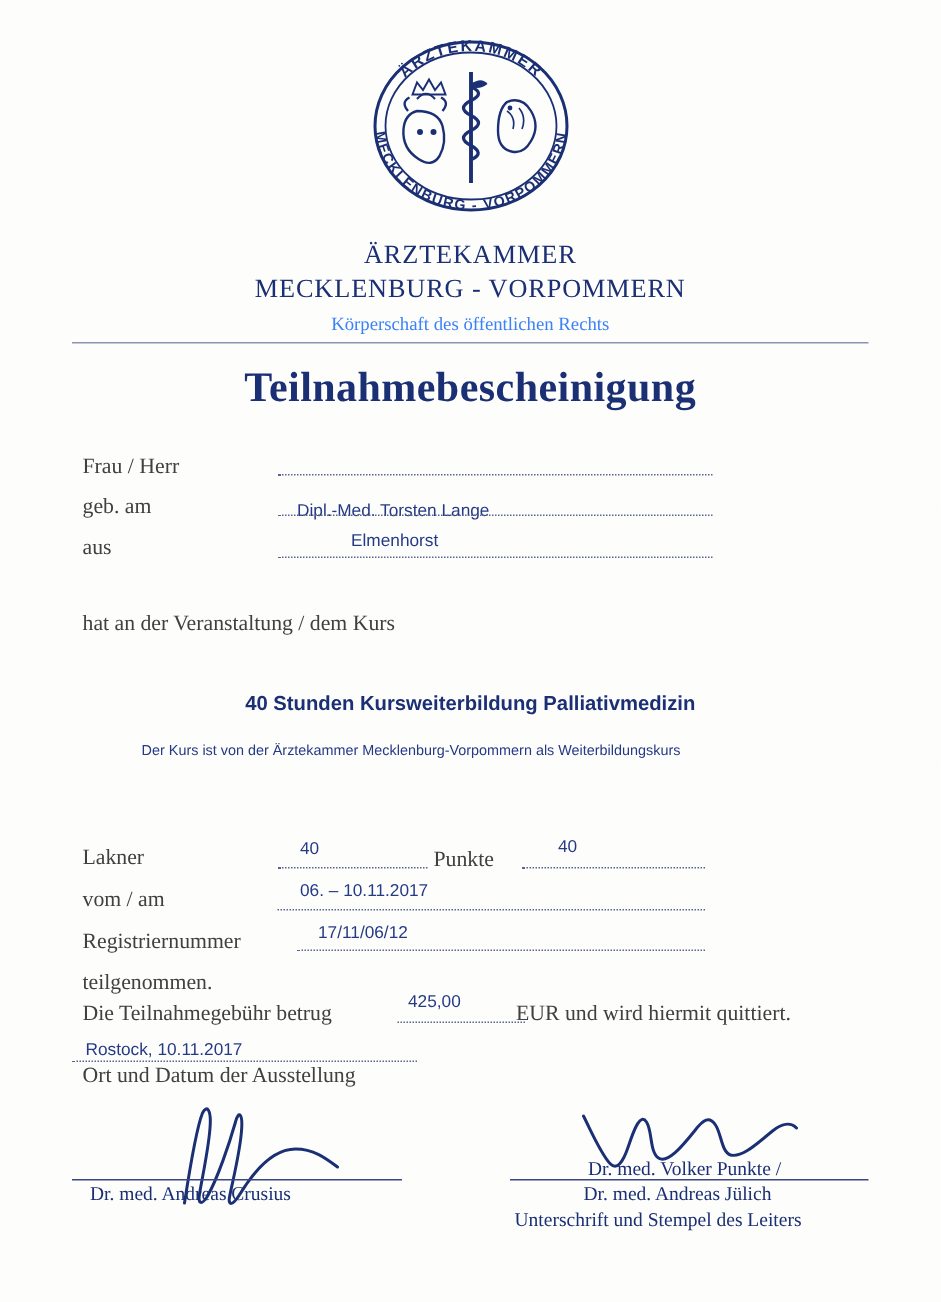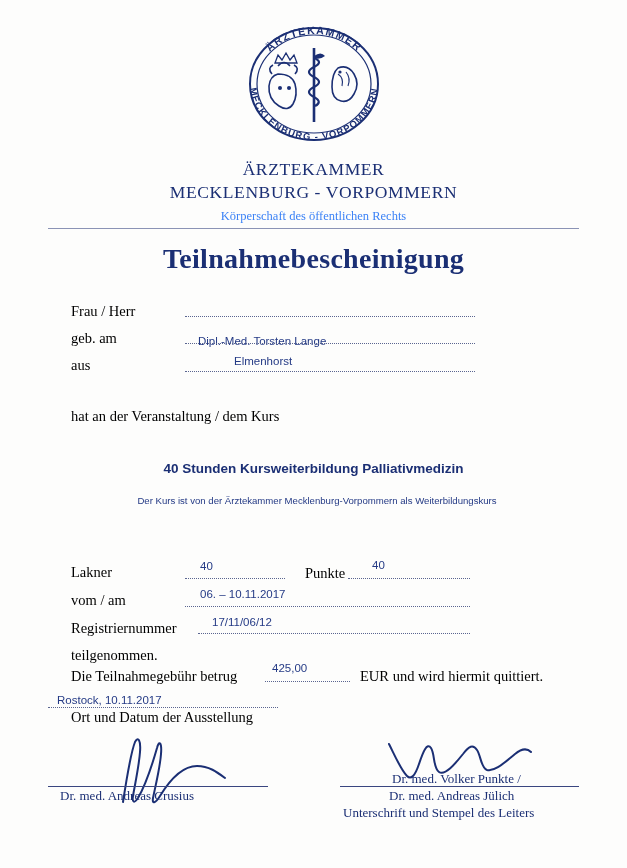--- a/index.html
+++ b/index.html
@@ -80,23 +80,22 @@
     font-size: 28px;
     font-weight: bold;
     color: #1b2f74;
     letter-spacing: 0.3px;
   }
 
   
   .field-label {
     position: absolute;
     font-size: 14.5px;
-    color: #000000;
+    color: #404040;
     white-space: nowrap;
-    margin-left: 16px;
   }
   .dotline {
     position: absolute;
     border-bottom: 1px dotted #5a6590;
     height: 0;
   }
   .filled {
     position: absolute;
     font-family: "Liberation Sans", sans-serif;
     font-size: 11.5px;
@@ -132,21 +131,20 @@
   .course-note {
     position: absolute;
     top: 494px;
     left: 0;
     width: 548px;
     text-align: center;
     font-family: "Liberation Sans", sans-serif;
     font-size: 9.6px;
     line-height: 1.55;
     color: #243a85;
-    padding-left: 43px;
   }
 
   .r-stunden { top: 564px; left: 55px; }
   .l-stunden { top: 578px; left: 185px; width: 100px; }
   .v-stunden { top: 560px; left: 200px; }
 
   .r-punkte { top: 565px; left: 289px; }
   .l-punkte { top: 578px; left: 348px; width: 122px; }
   .v-punkte { top: 559px; left: 372px; }
 

